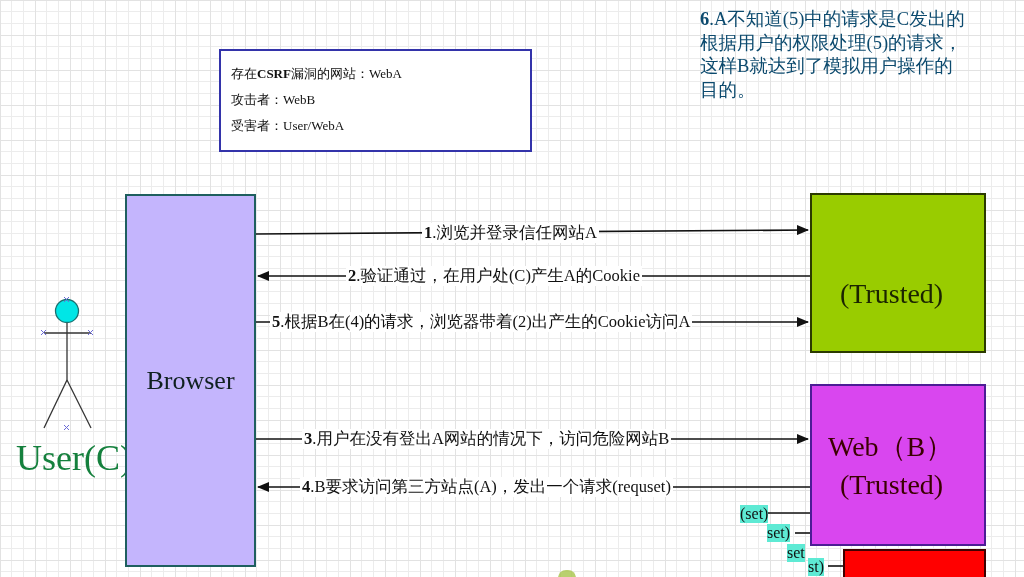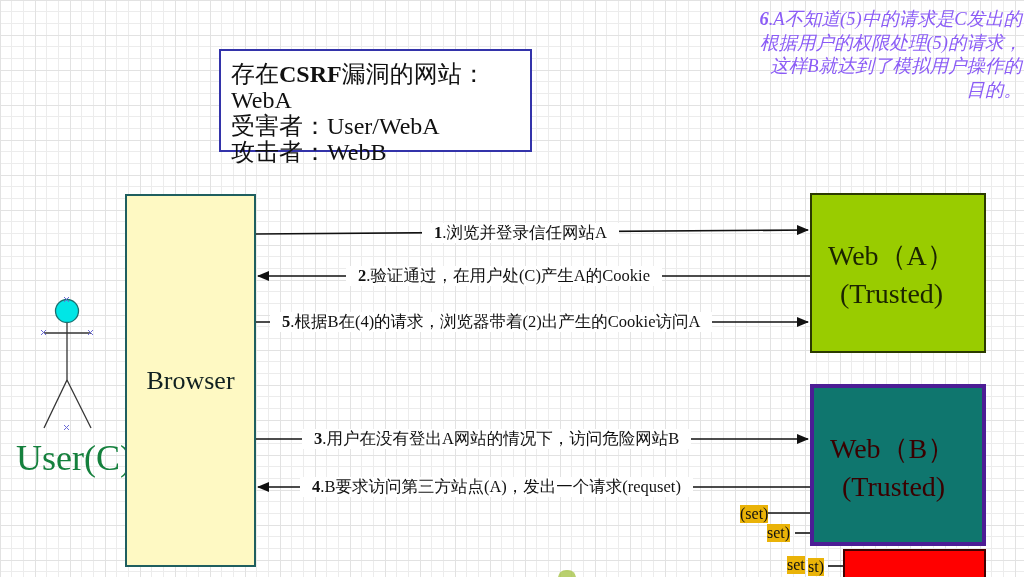--- a/index.html
+++ b/index.html
@@ -12,56 +12,56 @@
       repeating-linear-gradient(to right, transparent 0 11px, #ececec 11px 12px),
       repeating-linear-gradient(to bottom, transparent 0 11px, #ececec 11px 12px);
     background-size: 35px 35px, 35px 35px, 35px 35px, 35px 35px;
     font-family: "Liberation Serif", "DejaVu Serif", serif;
     color:#111;
   }
   .abs { position:absolute; }
   .info-box {
     left:219px; top:49px; width:313px; height:103px;
     border:2px solid #3333aa; background:#ffffff; box-sizing:border-box;
-    padding:10px 0 0 10px; font-size:24px; line-height:26px;
+    padding:10px 0 0 10px; font-size:13px; line-height:26px;
   }
   .info-box b { font-weight:bold; }
   .note {
-    left:700px; top:8px; width:322px; text-align:right;
-    font-size:18.5px; line-height:23.5px; color:#8b5cf6;font-style:italic;
+    left:700px; top:8px; width:322px; text-align:left;
+    font-size:18.5px; line-height:23.5px; color:#0c4a6e;
   }
   .browser {
     left:125px; top:194px; width:131px; height:373px;
-    background:#fef9c3; border:2px solid #1f5f5f; box-sizing:border-box;
+    background:#c4b5fd; border:2px solid #1f5f5f; box-sizing:border-box;
     display:flex; align-items:center; justify-content:center;
     font-size:26px; color:#102020;
   }
   .web-a {
     left:810px; top:193px; width:176px; height:160px;
     background:#99cc00; border:2px solid #2b3a00; box-sizing:border-box;
     font-size:28px; line-height:38px; color:#1b2400;
   }
   .web-b {
     left:810px; top:384px; width:176px; height:162px;
-    background:#0f766e; border:4px solid #4c1d95; box-sizing:border-box;
+    background:#d946ef; border:2px solid #4c1d95; box-sizing:border-box;
     font-size:28px; line-height:38px; color:#3a0000;
   }
   .web-b2 {
     left:843px; top:549px; width:143px; height:28px;
     background:#ff0000; border:2px solid #400000; border-bottom:none; box-sizing:border-box;
   }
   .box-line1 { position:absolute; left:16px; top:42px; white-space:nowrap; }
   .box-line2 { position:absolute; left:28px; top:80px; white-space:nowrap; }
   .user-label { left:16px; top:437px; font-size:36px; color:#15803d; }
   .arrow-label {
-    position:absolute; background:#ffffff; padding:0 12px; white-space:nowrap;
+    position:absolute; background:#ffffff; padding:0 2px; white-space:nowrap;
     font-size:16.5px; line-height:20px; color:#111;
   }
   .arrow-label b { font-weight:bold; }
-  .frag { position:absolute; font-size:16px; color:#111; background:#eab308; line-height:18px; }
+  .frag { position:absolute; font-size:16px; color:#111; background:#5eead4; line-height:18px; }
   .greenblob { left:558px; top:570px; width:18px; height:8px; border-radius:9px 9px 0 0; background:#a8c44a; opacity:.8; }
   svg.lines { position:absolute; left:0; top:0; }
 </style>
 </head>
 <body>
 
 <svg class="lines" width="1024" height="577">
   <defs>
     <marker id="ah" markerWidth="12" markerHeight="10" refX="11" refY="5" orient="auto" markerUnits="userSpaceOnUse">
       <path d="M0,0 L12,5 L0,10 Z" fill="#111"></path>
@@ -86,52 +86,51 @@
       <path d="M64,297 l5,5 M69,297 l-5,5"></path>
       <path d="M41,330 l5,5 M46,330 l-5,5"></path>
       <path d="M88,330 l5,5 M93,330 l-5,5"></path>
       <path d="M64,425 l5,5 M69,425 l-5,5"></path>
     </g>
   </g>
 </svg>
 
 <div class="abs info-box">
   <div><span>存在</span><b>CSRF</b><span>漏洞的网站：WebA</span></div>
+  <div>攻击者：WebB</div>
   <div>受害者：User/WebA</div>
-  <div>攻击者：WebB</div>
 </div>
 
 <div class="abs note">
   <div><b>6</b><span>.A不知道(5)中的请求是C发出的</span></div>
   <div>根据用户的权限处理(5)的请求，</div>
   <div>这样B就达到了模拟用户操作的</div>
   <div>目的。</div>
 </div>
 
 <div class="abs user-label">User(C)</div>
 
 <div class="abs browser">
   <span>Browser</span>
 </div>
 
 <div class="abs web-a">
-  <span class="box-line1">Web（A）</span>
   <span class="box-line2">(Trusted)</span>
 </div>
 
 <div class="abs web-b">
   <span class="box-line1">Web（B）</span>
   <span class="box-line2">(Trusted)</span>
 </div>
 <div class="abs web-b2"></div>
 
 <div class="arrow-label" style="left:422px; top:223px;"><b>1</b><span>.浏览并登录信任网站A</span></div>
 <div class="arrow-label" style="left:346px; top:266px;"><b>2</b><span>.验证通过，在用户处(C)产生A的Cookie</span></div>
 <div class="arrow-label" style="left:270px; top:312px;"><b>5</b><span>.根据B在(4)的请求，浏览器带着(2)出产生的Cookie访问A</span></div>
 <div class="arrow-label" style="left:302px; top:429px;"><b>3</b><span>.用户在没有登出A网站的情况下，访问危险网站B</span></div>
 <div class="arrow-label" style="left:300px; top:477px;"><b>4</b><span>.B要求访问第三方站点(A)，发出一个请求(requset)</span></div>
 
 <div class="frag" style="left:740px; top:505px;">(set)</div>
 <div class="frag" style="left:767px; top:524px;">set)</div>
-<div class="frag" style="left:787px; top:556px;">set</div>
+<div class="frag" style="left:787px; top:544px;">set</div>
 <div class="frag" style="left:808px; top:558px;">st)</div>
 
 <div class="abs greenblob"></div>
 
 </body></html>

